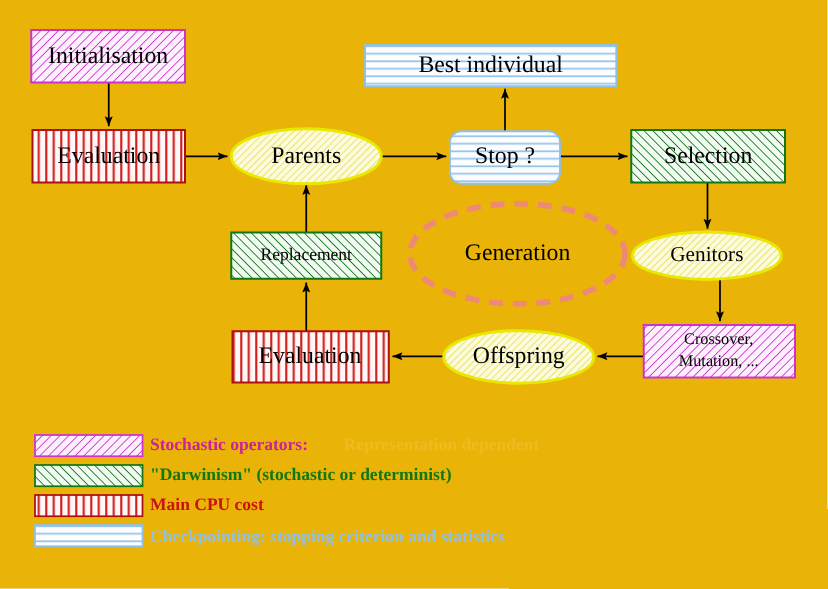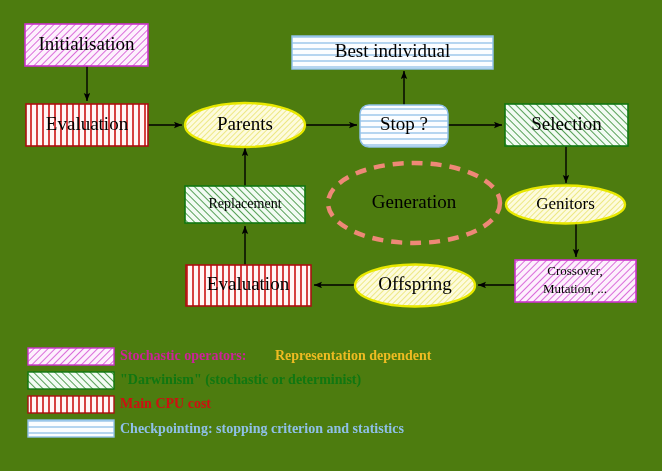--- a/index.html
+++ b/index.html
@@ -1,18 +1,18 @@
 <!DOCTYPE html>
 <html><head>
 <meta charset="utf-8">
 <style>
   html,body{margin:0;padding:0;background:#ffffff;}
   body{width:662px;height:471px;overflow:hidden;
        font-family:"Liberation Serif", serif;}
-  #diagram-root{position:relative;width:662px;height:471px;background:#4d7c0f;}
+  #diagram-root{position:relative;width:662px;height:471px;background:#eab308;}
   svg{display:block;}
   .node-label{font-family:"Liberation Serif", serif;fill:#000;text-anchor:middle;dominant-baseline:middle;}
   .legend-text{font-family:"Liberation Serif", serif;font-weight:bold;dominant-baseline:middle;}
 </style>
 </head>
 <body>
 
 <div id="diagram-root">
 <svg width="662" height="471" viewBox="0 0 662 471" xmlns="http://www.w3.org/2000/svg">
   <defs>

